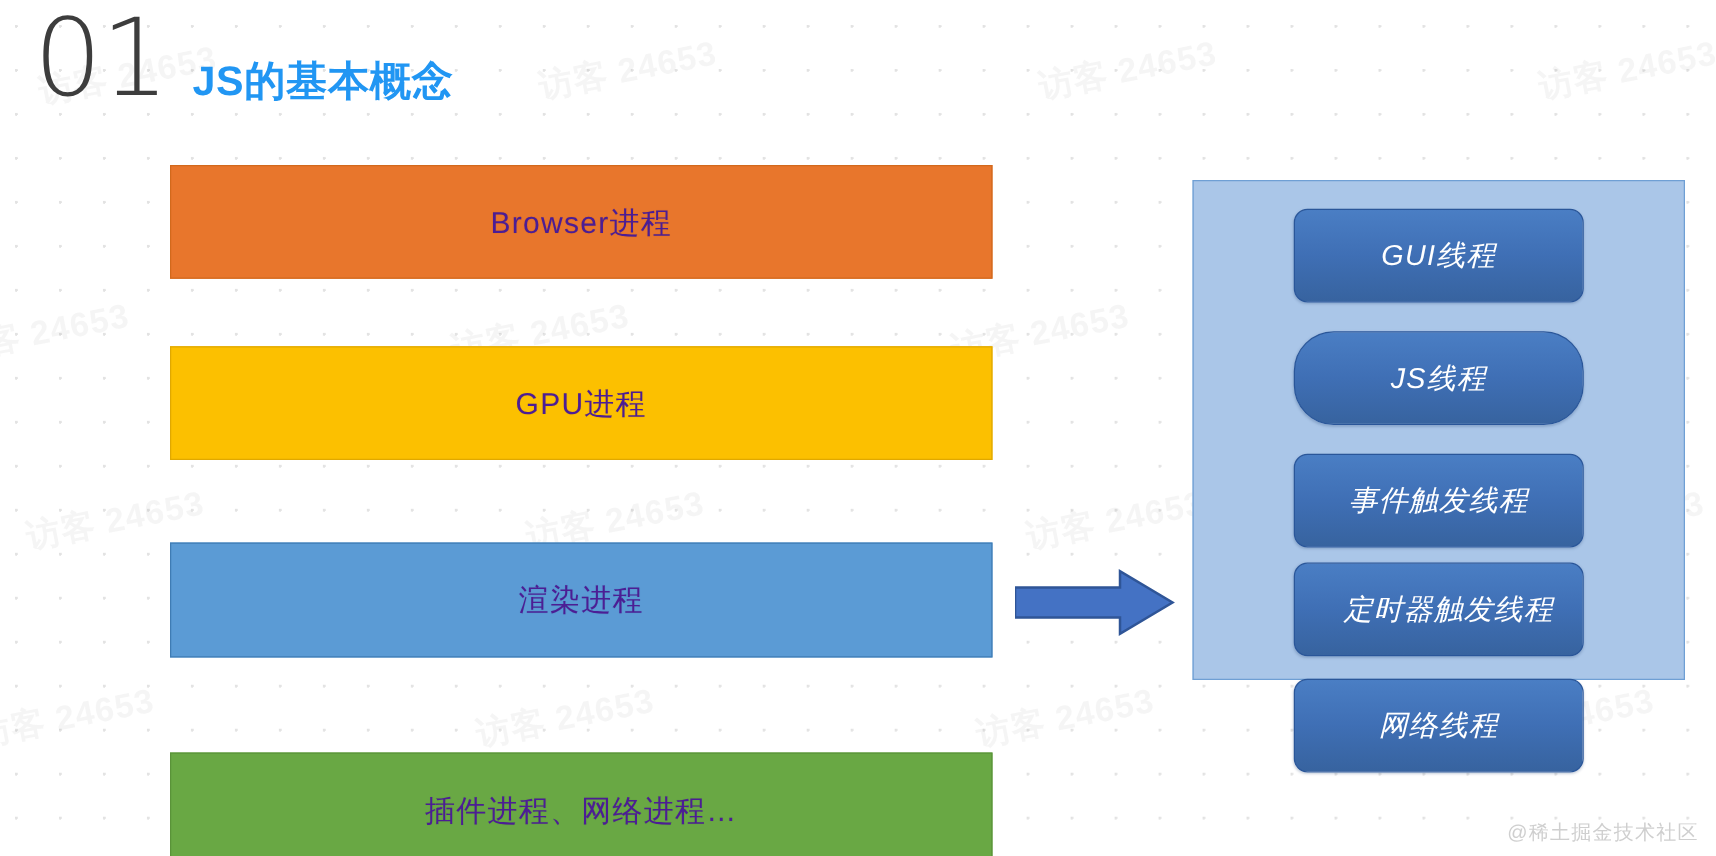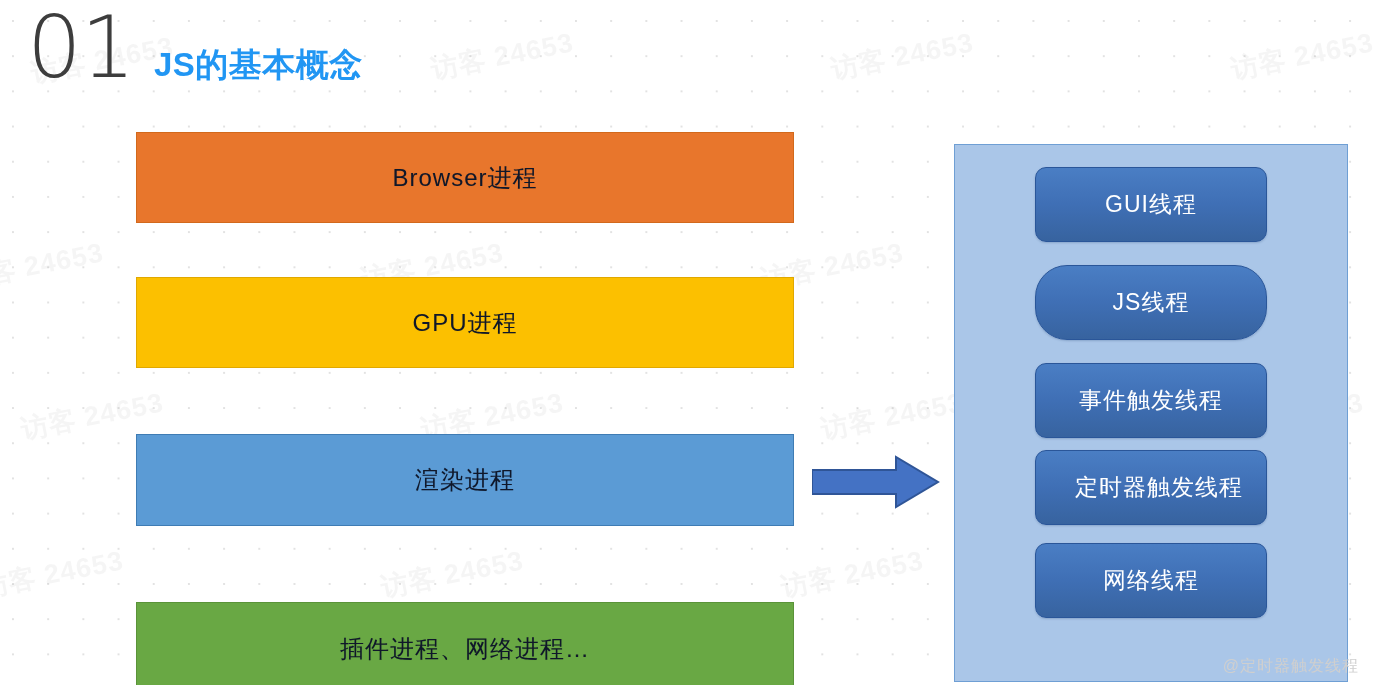--- a/index.html
+++ b/index.html
@@ -68,21 +68,21 @@
   }
 
   
   .process-box {
     position: absolute;
     left: 136px;
     width: 658px;
     display: flex;
     align-items: center;
     justify-content: center;
-    color: #0f172a;
+    color: #4c1d95;
     font-size: 24px;
     letter-spacing: 1px;
     box-sizing: border-box;
   }
   .process-box .box-label {
     text-shadow: 0 0 1px rgba(0,0,0,0.12);
   }
 
   #process-browser {
     top: 132px;
@@ -120,24 +120,25 @@
     width: 128px;
     height: 55px;
   }
 
   
   #thread-panel {
     position: absolute;
     left: 954px;
     top: 144px;
     width: 394px;
-    height: 538px;
+    height: 400px;
     background: #aac6e8;
     border: 1px solid #6f9fd4;
     box-sizing: border-box;
+    font-style: italic;
   }
   .thread-box {
     position: absolute;
     left: 80px;
     width: 232px;
     height: 75px;
     border-radius: 11px;
     border: 1px solid #2a5699;
     background: linear-gradient(180deg, #4a7ec4 0%, #3f6fb5 50%, #37639f 100%);
     display: flex;
@@ -226,15 +227,15 @@
       <span>事件触发线程</span>
     </div>
     <div class="thread-box t3">
       <span>定时器触发线程</span>
     </div>
     <div class="thread-box t4">
       <span>网络线程</span>
     </div>
   </div>
 
-  <div id="footer-watermark">@定时器触发线程</div>
+  <div id="footer-watermark">@稀土掘金技术社区</div>
 
 </div>
 
 </body></html>

